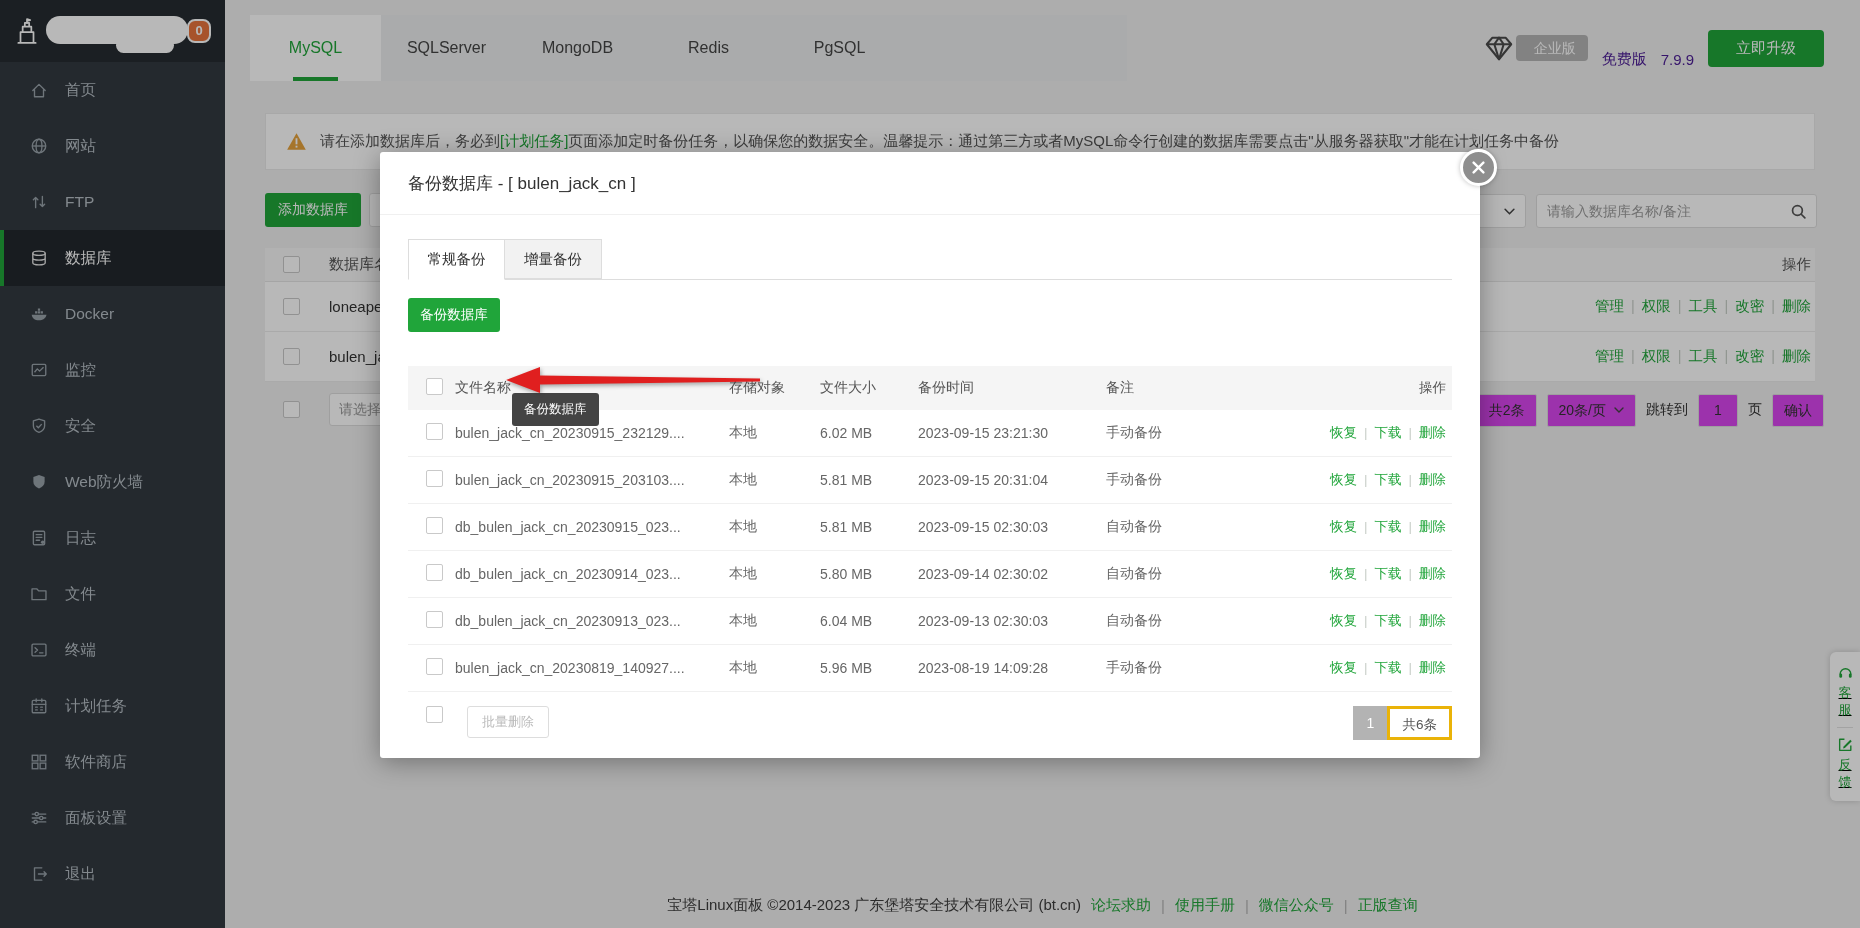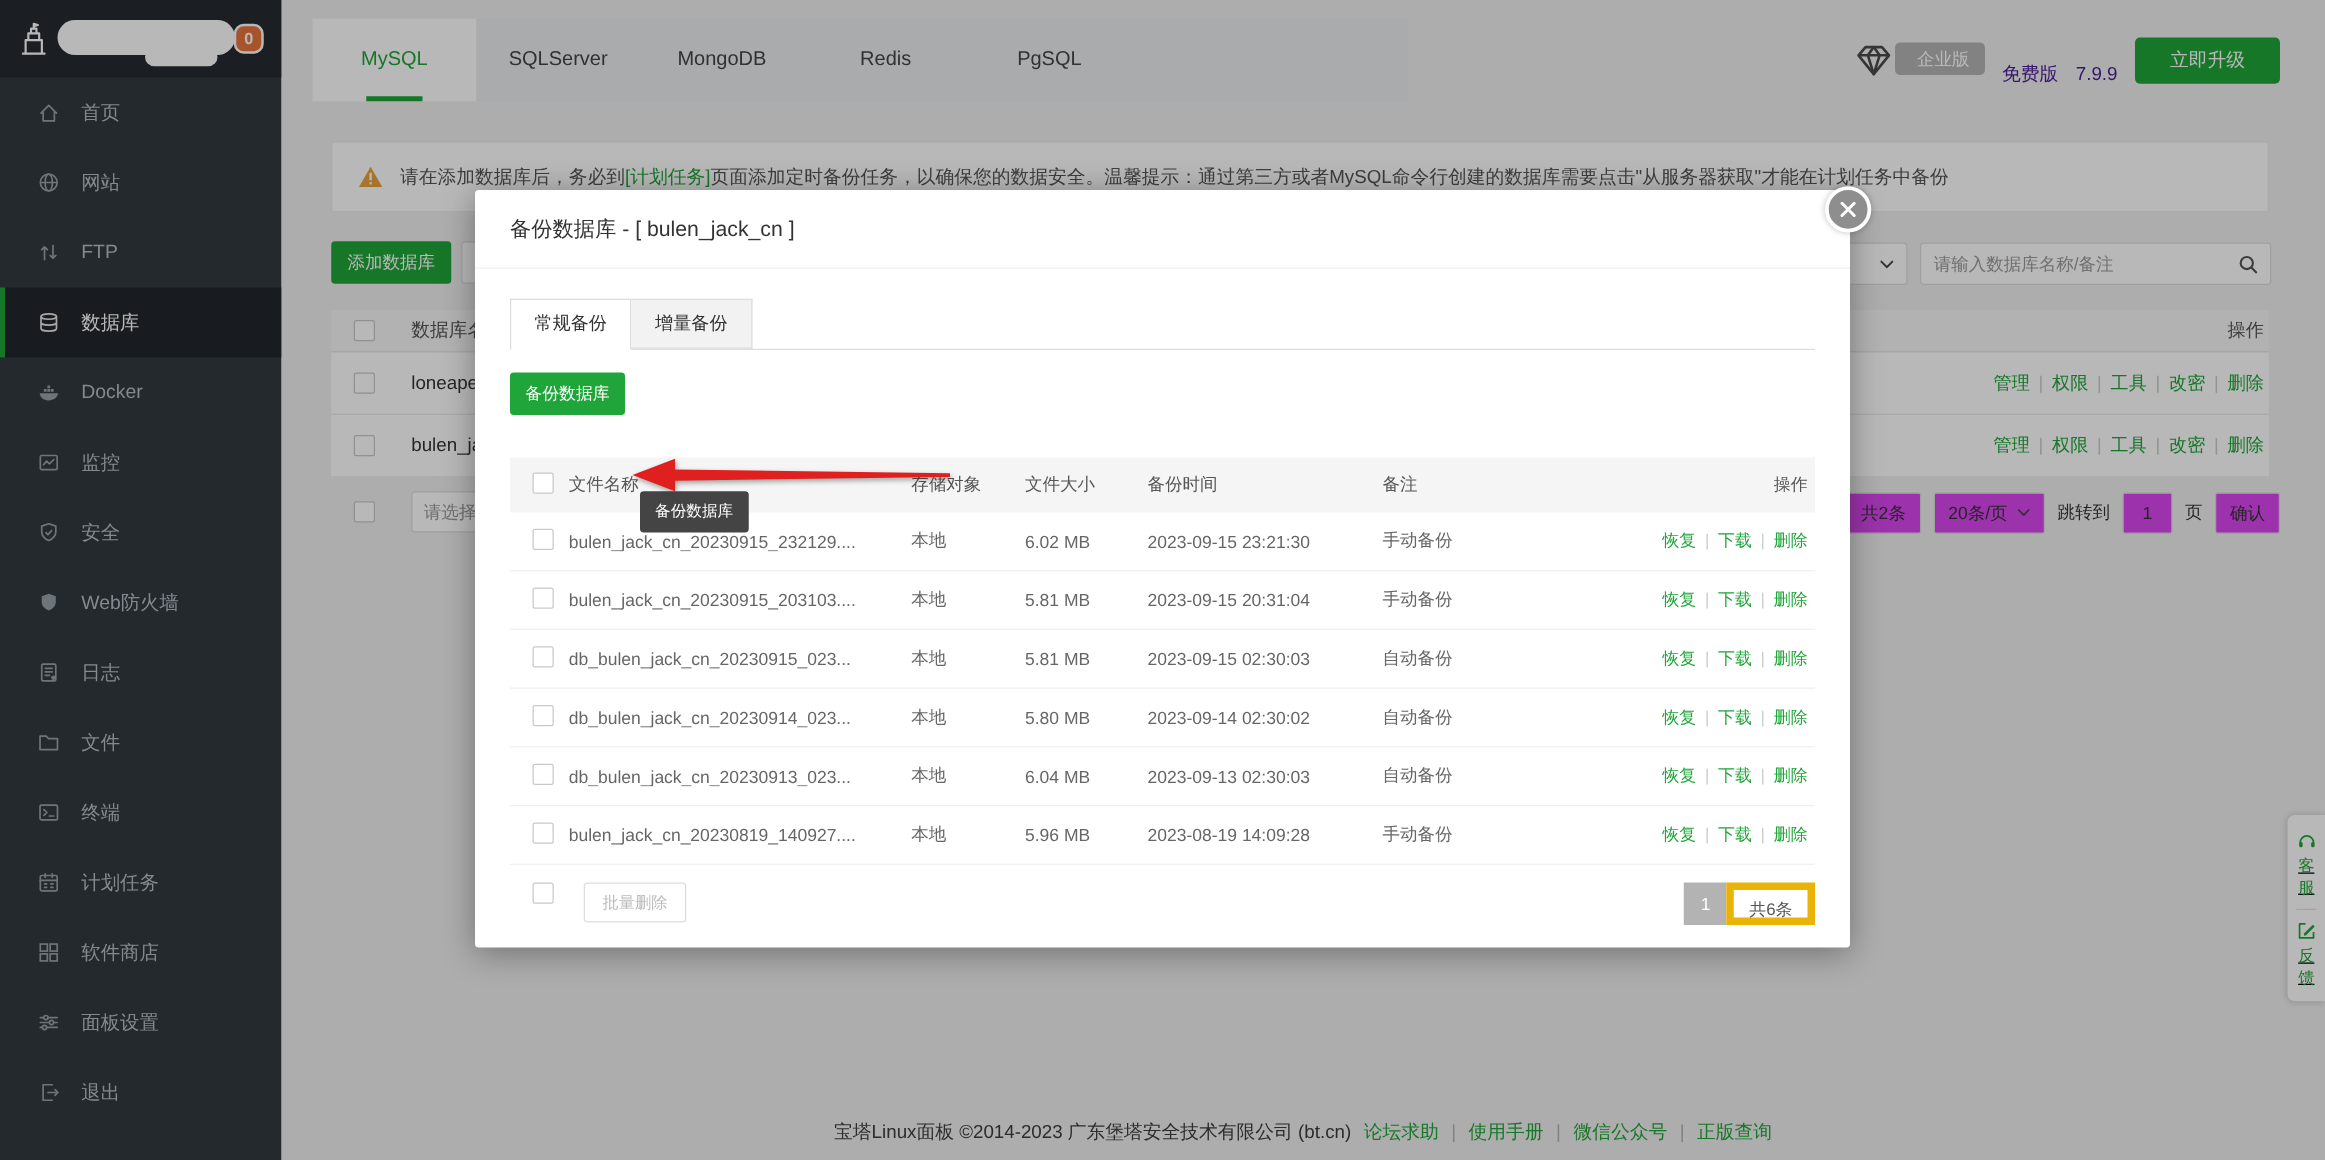--- a/index.html
+++ b/index.html
@@ -91,21 +91,21 @@
   .c-storage { width:91px; }
   .c-size { width:98px; }
   .c-time { width:188px; }
   .c-note { width:200px; }
   .c-action { flex:1; text-align:right; padding-right:6px; font-size:13.5px; white-space:nowrap; }
   .mfoot { margin-top:14px; display:flex; align-items:flex-start; }
   .mfoot .cb { margin-left:18px; }
   .batch-btn { margin-left:24px; height:32px; padding:0 14px; background:#fff; border:1px solid #ddd; color:#bbb; font-size:13px; border-radius:3px; cursor:not-allowed; }
   .mpage { margin-left:auto; display:flex; align-items:center; }
   .mpage-current { width:34px; height:34px; line-height:34px; text-align:center; background:#b3b3b3; color:#fff; font-size:14px; }
-  .mpage-total { height:34px; line-height:32px; border:6px solid #eab308; background:#fff; padding:0 12px; color:#555; font-size:13.5px; }
+  .mpage-total { height:34px; line-height:32px; border:3px solid #eab308; background:#fff; padding:0 12px; color:#555; font-size:13.5px; }
 </style>
 </head>
 <body>
 
 <aside class="sidebar">
   <div class="logo-row">
     <span class="logo-shield">
       <svg width="26" height="30" viewBox="0 0 24 26" fill="none" stroke="currentColor" stroke-width="1.6" stroke-linecap="round" stroke-linejoin="round">
         <path d="M4 24h16M6 24V14h12v10M8 14V9h8v5M10 9V5.5h4V9"></path>
           <path d="M12 5.5V2l3 .9-3 .9"></path>

